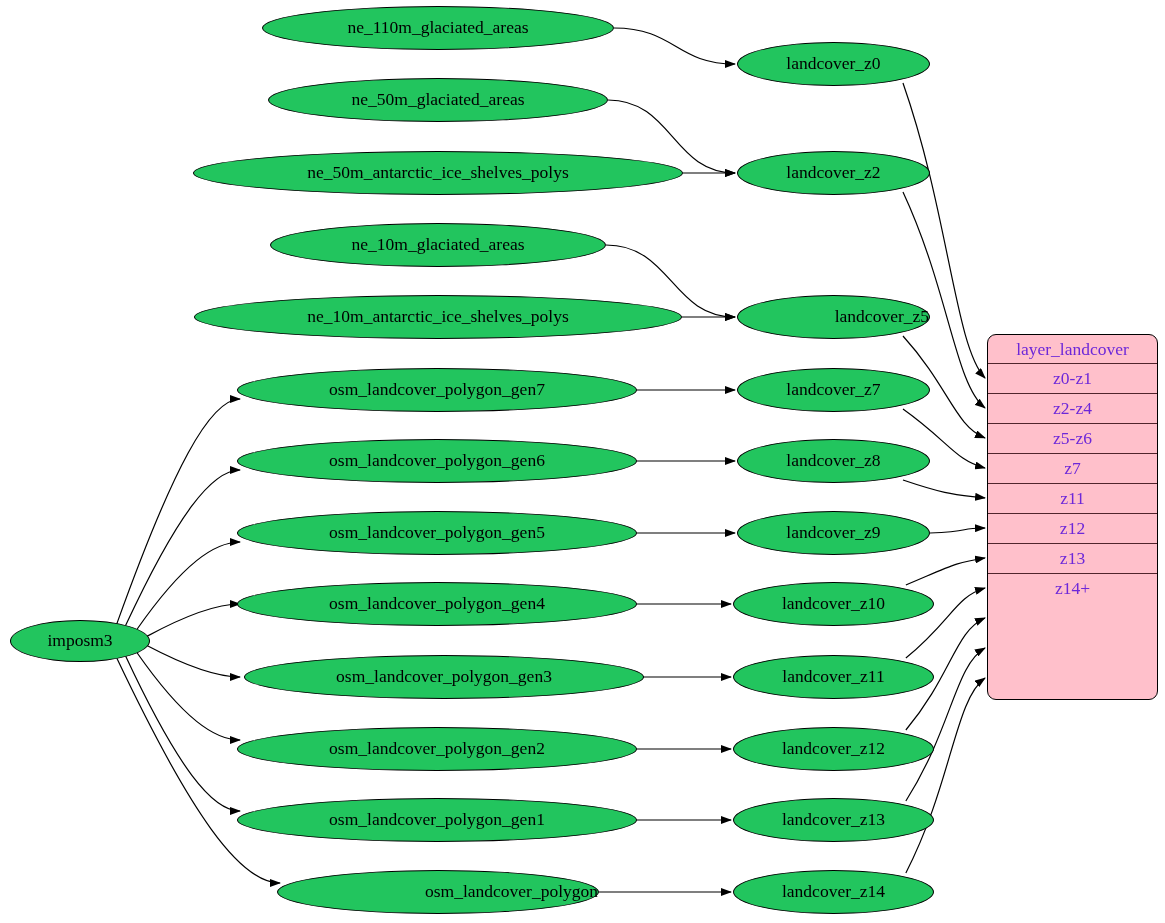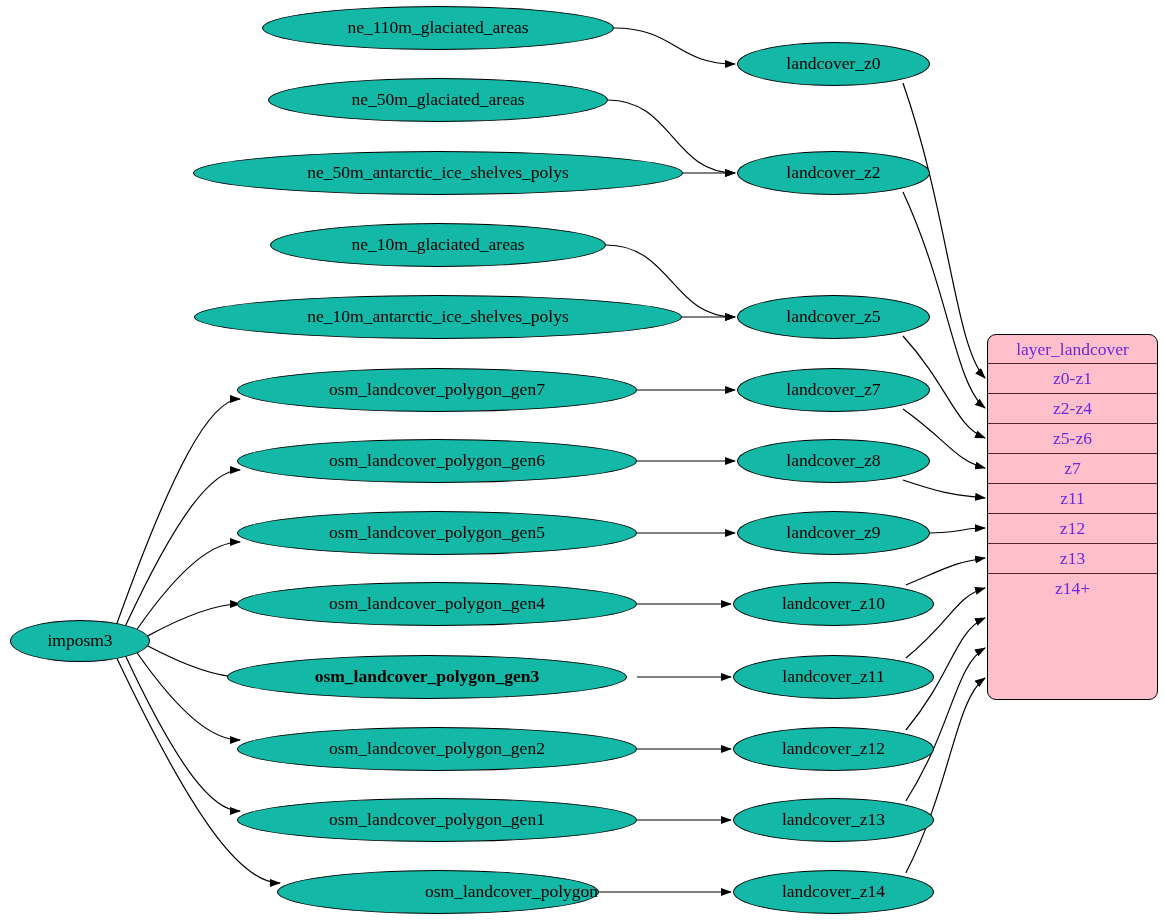--- a/index.html
+++ b/index.html
@@ -1,20 +1,20 @@
 <!DOCTYPE html>
 <html><head>
 <meta charset="utf-8">
 <style>
   html,body{margin:0;padding:0;background:#ffffff;}
   #stage{position:relative;width:1165px;height:923px;background:#ffffff;
          font-family:"Liberation Serif","DejaVu Serif",serif;overflow:hidden;}
   #edges{position:absolute;left:0;top:0;width:1165px;height:923px;}
   .node{position:absolute;display:flex;align-items:center;justify-content:center;
-        border:1.1px solid #000;border-radius:50%;background:#14b8a6;
+        border:1.1px solid #000;border-radius:50%;background:#22c55e;
         box-sizing:border-box;color:#000;white-space:nowrap;}
   .node span{font-size:17.5px;line-height:1;}
   .rec{position:absolute;box-sizing:border-box;border:1.3px solid #000;
        border-radius:9px;background:#ffc0cb;overflow:hidden;}
   .rec .rrow{height:30px;display:flex;align-items:center;justify-content:center;
              font-size:17.5px;color:#6d28d9;box-sizing:border-box;}
   .rec .rrow + .rrow{border-top:1.3px solid #50242c;}
   .rec .rhead{height:28px;}
 </style>
 </head>
@@ -87,39 +87,39 @@
       </div>
       <div class="node" style="left: 237px; top: 439px; width: 400px; height: 44px;">
         <span>osm_landcover_polygon_gen6</span>
       </div>
       <div class="node" style="left: 237px; top: 511px; width: 400px; height: 44px;">
         <span>osm_landcover_polygon_gen5</span>
       </div>
       <div class="node" style="left: 237px; top: 582px; width: 400px; height: 44px;">
         <span>osm_landcover_polygon_gen4</span>
       </div>
-      <div class="node" style="left: 227px; top: 655px; width: 400px; height: 44px; font-weight: bold;">
+      <div class="node" style="left: 244px; top: 655px; width: 400px; height: 44px;">
         <span>osm_landcover_polygon_gen3</span>
       </div>
       <div class="node" style="left: 237px; top: 727px; width: 400px; height: 44px;">
         <span>osm_landcover_polygon_gen2</span>
       </div>
       <div class="node" style="left: 237px; top: 798px; width: 400px; height: 44px; font-family: Liberation Serif, serif;">
         <span>osm_landcover_polygon_gen1</span>
       </div>
       <div class="node" style="left: 277px; top: 870px; width: 322px; height: 44px; justify-content: flex-end;">
         <span>osm_landcover_polygon</span>
       </div>
       <div class="node" style="left: 737px; top: 42px; width: 193px; height: 44px;">
         <span>landcover_z0</span>
       </div>
       <div class="node" style="left: 737px; top: 151px; width: 193px; height: 44px;">
         <span>landcover_z2</span>
       </div>
-      <div class="node" style="left: 737px; top: 295px; width: 193px; height: 44px;">
+      <div class="node" style="left: 737px; top: 295px; width: 193px; height: 44px; justify-content: flex-end;">
         <span>landcover_z5</span>
       </div>
       <div class="node" style="left: 737px; top: 368px; width: 193px; height: 44px;">
         <span>landcover_z7</span>
       </div>
       <div class="node" style="left: 737px; top: 439px; width: 193px; height: 44px;">
         <span>landcover_z8</span>
       </div>
       <div class="node" style="left: 737px; top: 511px; width: 193px; height: 44px;">
         <span>landcover_z9</span>

